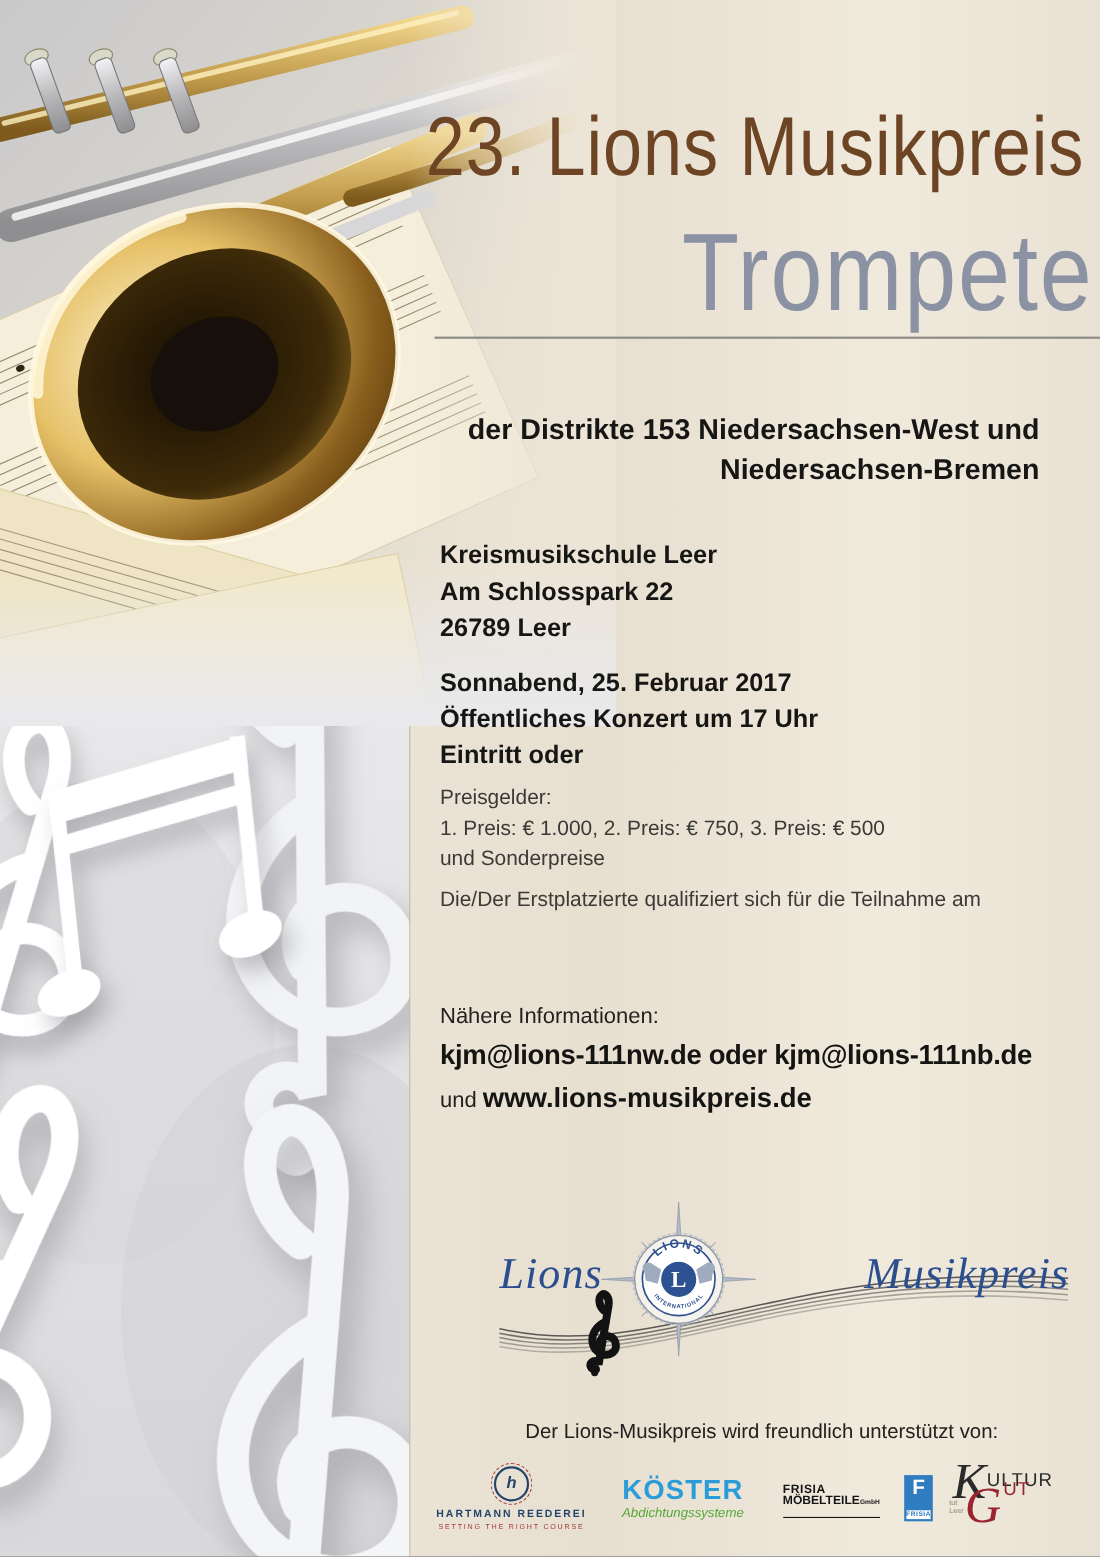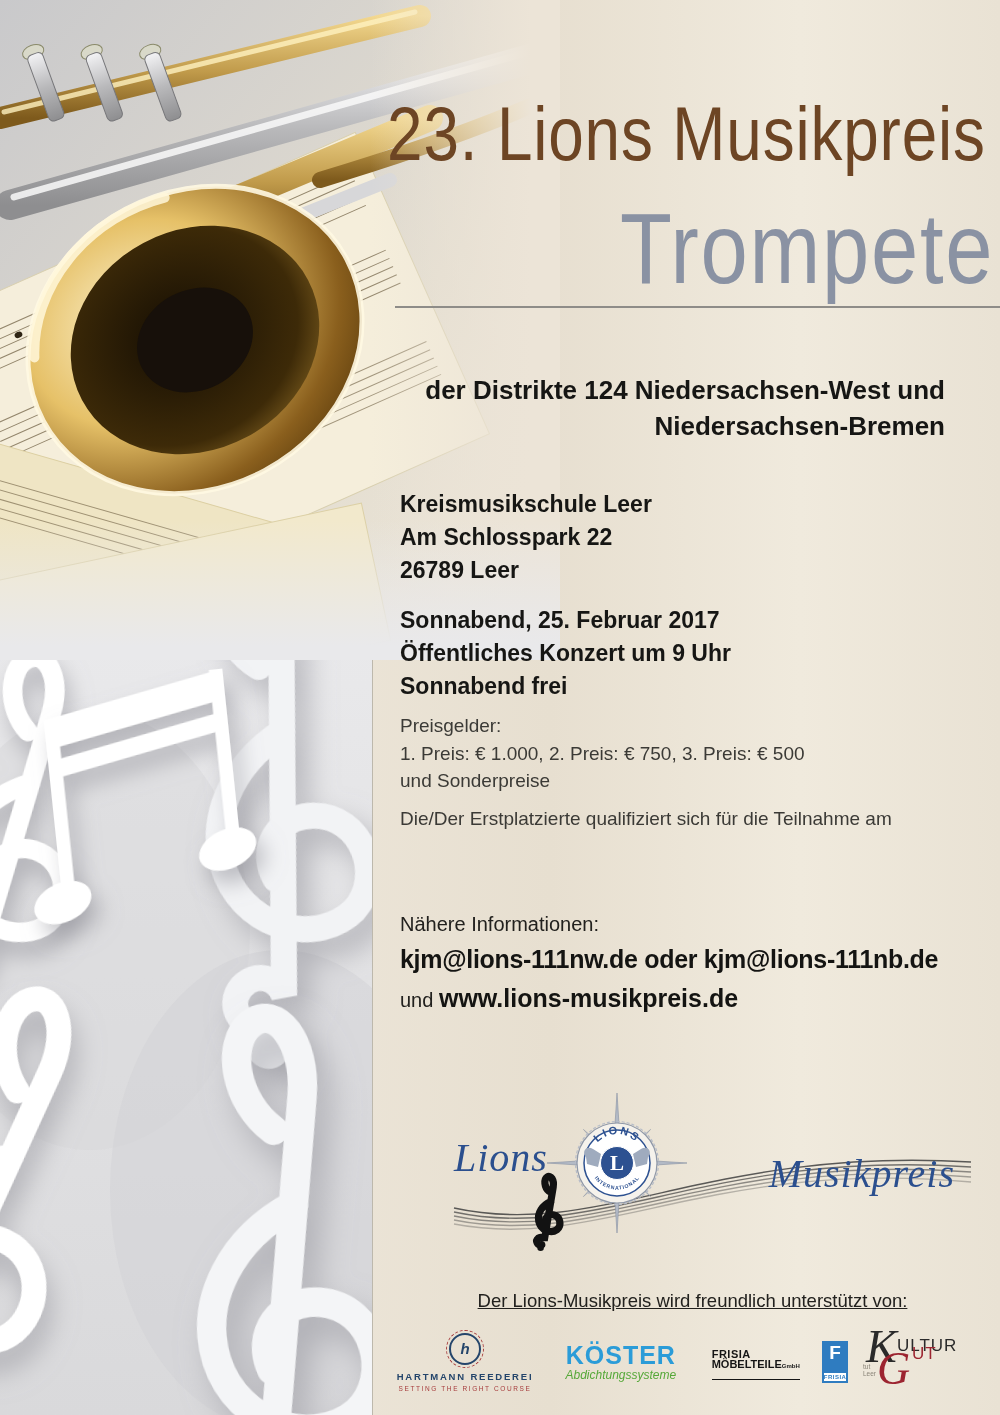--- a/index.html
+++ b/index.html
@@ -28,23 +28,23 @@
   .qualif{left:400px;top:805px;font-size:19px;line-height:27px;color:#3b3a36;}
   .info-h{left:400px;top:913px;font-size:20px;color:#22211e;}
   .emails{left:400px;top:945px;font-size:25px;font-weight:bold;letter-spacing:-.3px;color:#141412;text-align:right;}
   .webline{left:400px;top:984px;font-size:20px;color:#22211e;}
   .webline .site{font-size:25px;font-weight:bold;color:#141412;}
   
   .logo-block{left:450px;top:1088px;width:525px;height:175px;}
   .logo-word{position:absolute;top:46px;font-family:"Liberation Serif",serif;font-style:italic;
     font-size:40px;color:#2b4f8e;letter-spacing:1px;}
   .logo-word.left{left:4px;}
-  .logo-word.right{right:20px;margin-top:16px;}
-  
-  .supp-h{left:395px;width:595px;top:1290px;text-align:center;font-size:18.5px;color:#22211e;text-decoration:underline;}
+  .logo-word.right{right:3px;}
+  
+  .supp-h{left:395px;width:595px;top:1290px;text-align:center;font-size:18.5px;color:#22211e;}
   .sponsor-row{left:400px;top:1322px;width:565px;height:80px;display:flex;
     justify-content:space-between;align-items:center;}
   .hartmann{display:flex;flex-direction:column;align-items:center;gap:3px;width:130px;}
   .h-circle{width:28px;height:28px;border:2px solid #24456b;border-radius:50%;outline:1px dashed #a63c3c;
     outline-offset:2px;display:flex;align-items:center;justify-content:center;
     font-style:italic;font-weight:bold;font-size:15px;color:#24456b;margin-bottom:3px;}
   .h-name{font-size:9.5px;font-weight:bold;letter-spacing:1.8px;color:#24456b;white-space:nowrap;}
   .h-tag{font-size:6.5px;letter-spacing:1.6px;color:#a63c3c;white-space:nowrap;}
   .koester{display:flex;flex-direction:column;align-items:center;width:115px;}
   .k-name{font-size:25px;font-weight:800;color:#2b9cd8;letter-spacing:1px;line-height:26px;}
@@ -198,34 +198,34 @@
 
     <rect x="370" y="0" width="190" height="660" fill="url(#gFadeR)"></rect>
     <rect x="0" y="520" width="560" height="140" fill="url(#gFadeB)"></rect>
   </svg>
 
   <div class="abs title">23. Lions Musikpreis</div>
   <div class="abs subtitle">Trompete</div>
   <div class="abs rule"></div>
 
   <div class="abs districts">
-    <div>der Distrikte 124 Niedersachsen-West und</div>
+    <div>der Distrikte 153 Niedersachsen-West und</div>
     <div>Niedersachsen-Bremen</div>
   </div>
 
   <div class="abs venue">
     <div>Kreismusikschule Leer</div>
     <div>Am Schlosspark 22</div>
     <div>26789 Leer</div>
   </div>
 
   <div class="abs event">
     <div>Sonnabend, 25. Februar 2017</div>
-    <div>Öffentliches Konzert um 9 Uhr</div>
-    <div>Sonnabend frei</div>
+    <div>Öffentliches Konzert um 17 Uhr</div>
+    <div>Eintritt oder</div>
   </div>
 
   <div class="abs prizes">
     <div>Preisgelder:</div>
     <div>1. Preis: € 1.000, 2. Preis: € 750, 3. Preis: € 500</div>
     <div>und Sonderpreise</div>
   </div>
 
   <div class="abs qualif">
     <div>Die/Der Erstplatzierte qualifiziert sich für die Teilnahme am</div>

